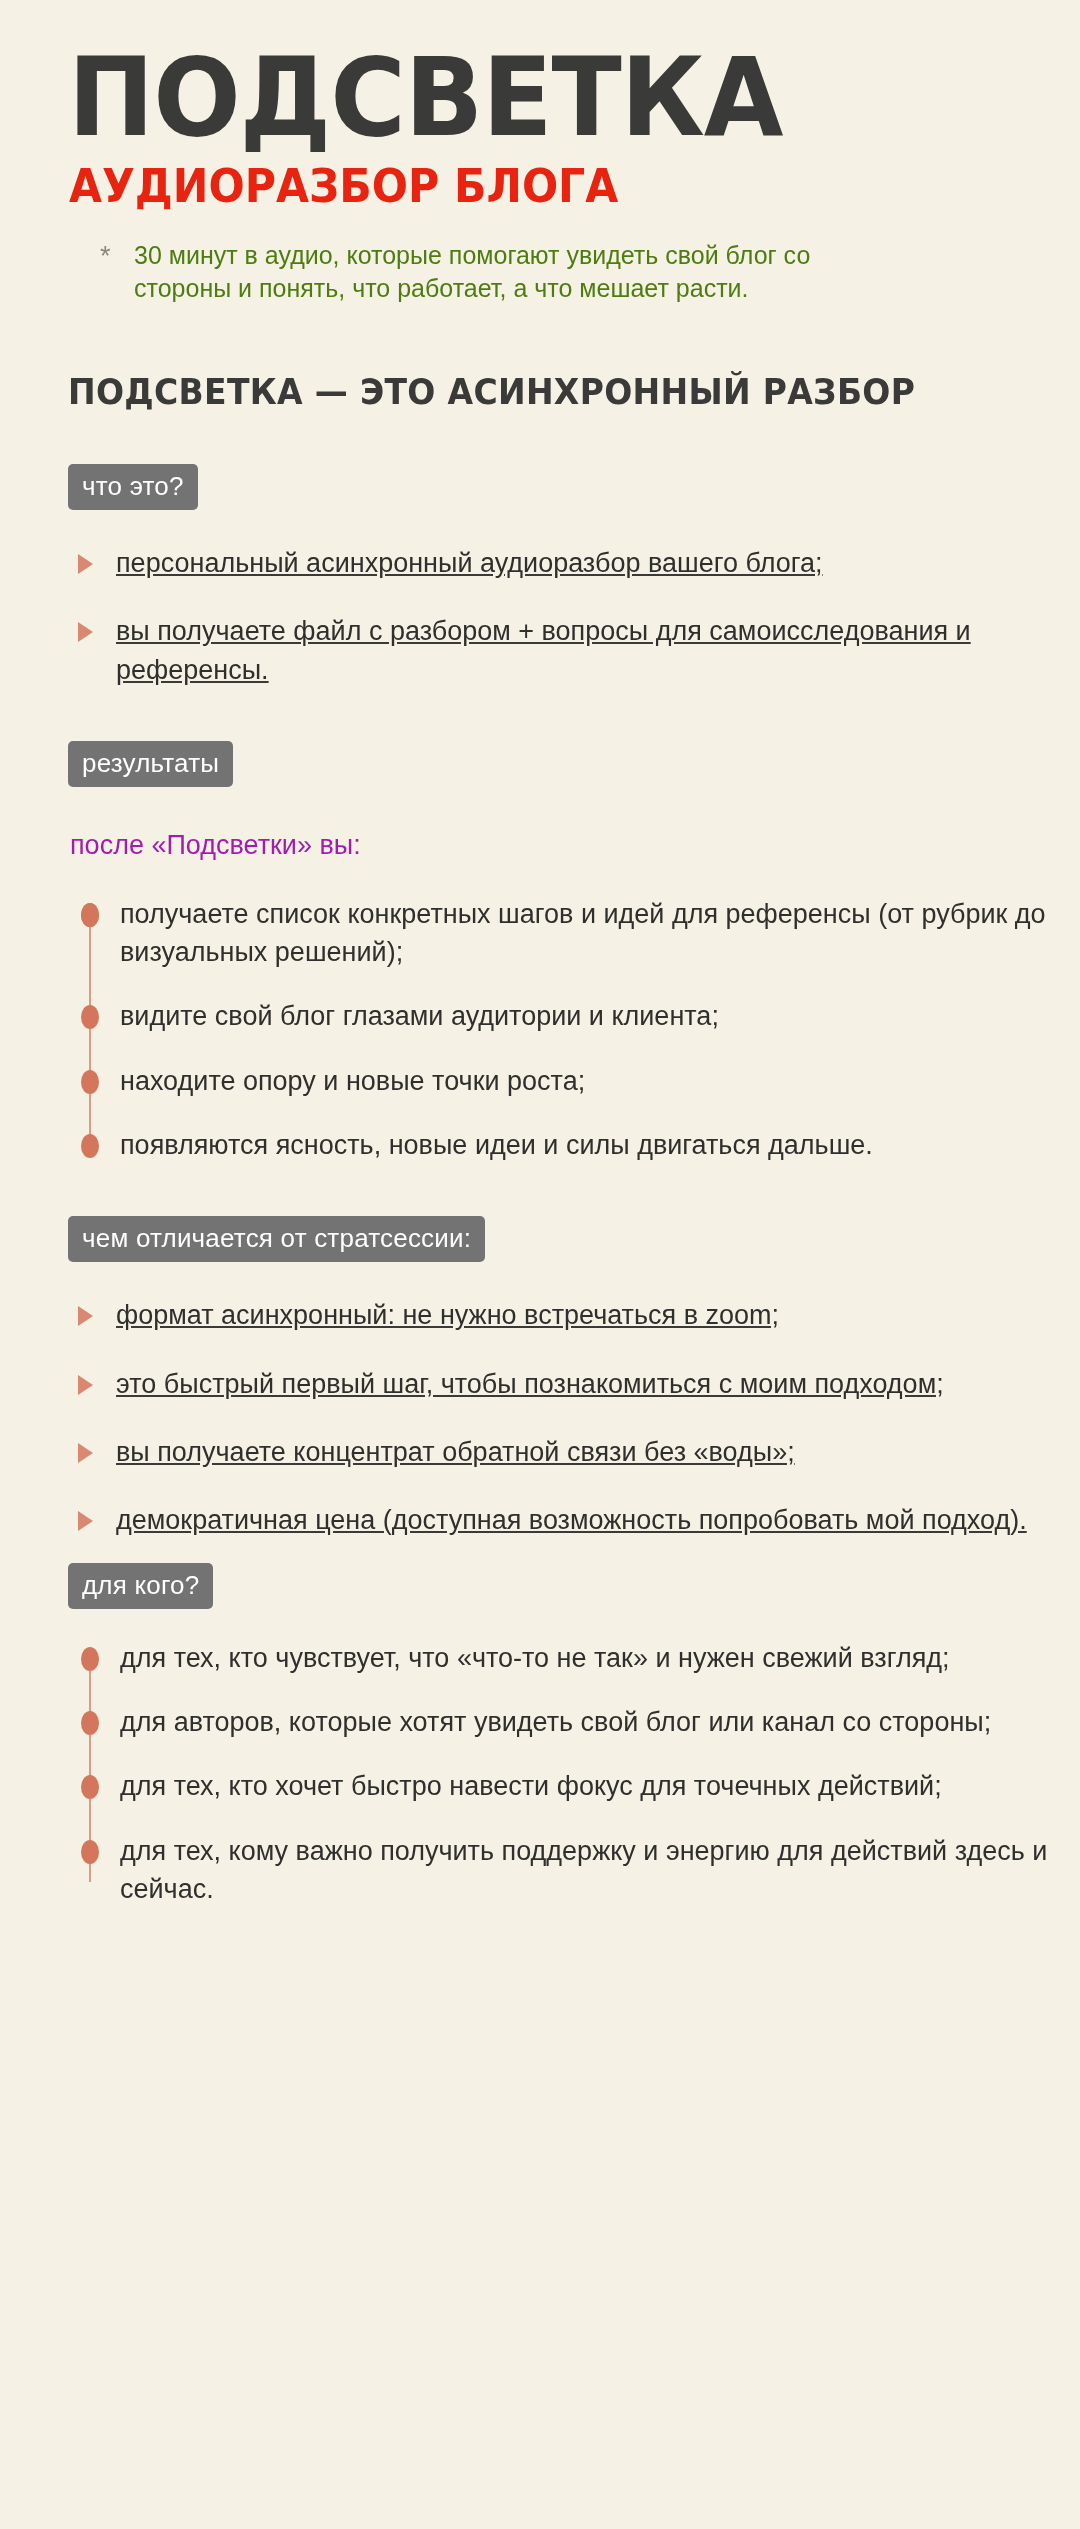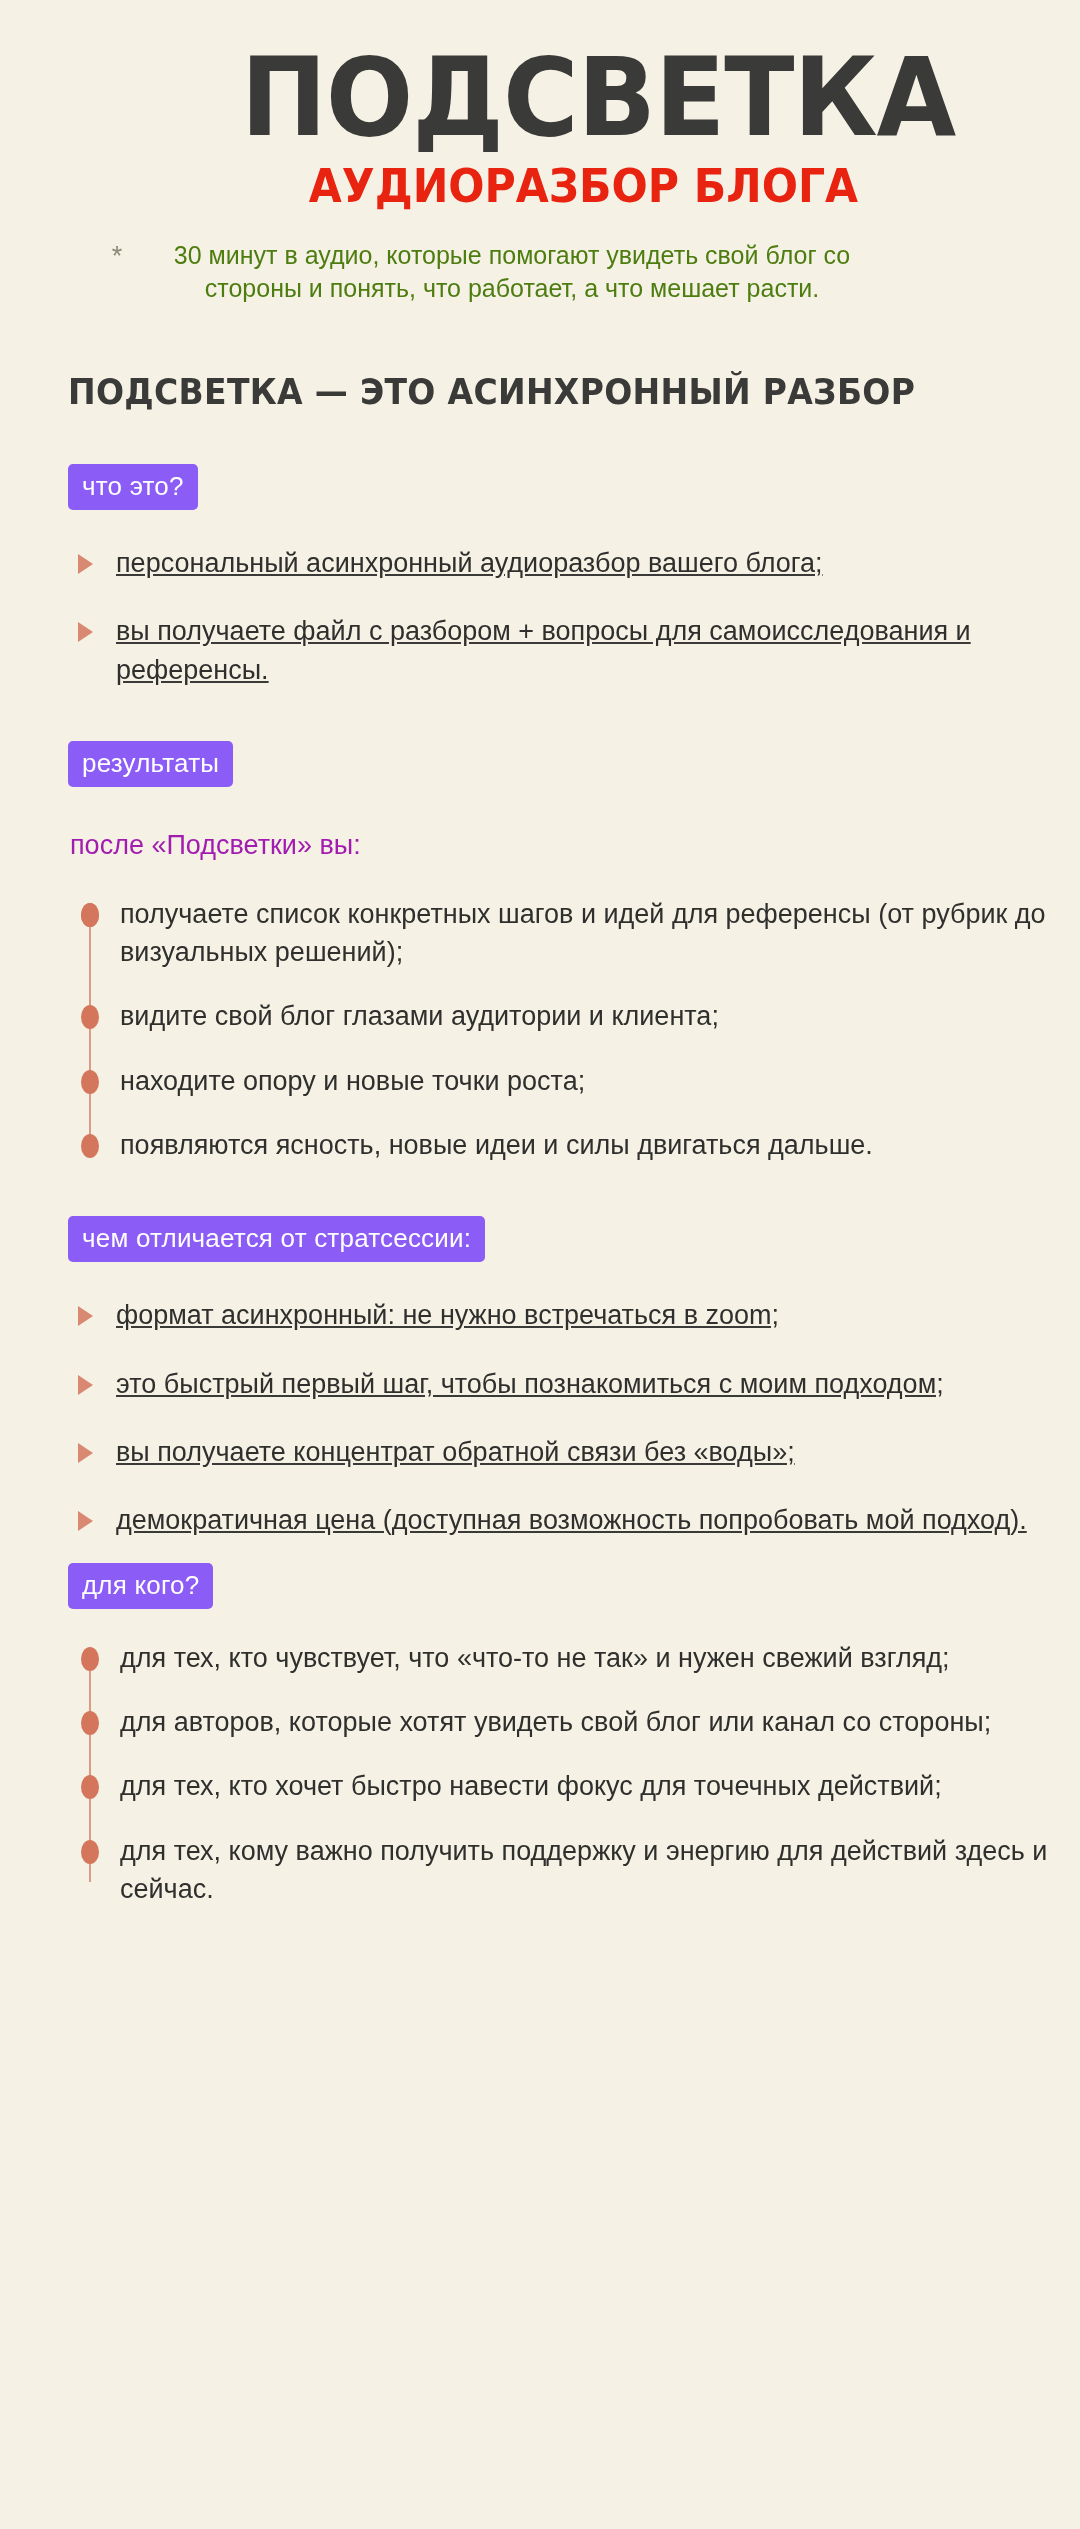--- a/index.html
+++ b/index.html
@@ -20,21 +20,20 @@
     width: 1080px;
     height: 2529px;
     background: #F5F1E5;
     box-sizing: border-box;
     padding: 0 0 0 0;
   }
 
   
   .header {
     padding: 52px 12px 0 68px;
-    text-align: center;
   }
   .title-main {
     font-family: "Liberation Sans Narrow", "DejaVu Sans Condensed", "Liberation Sans", sans-serif;
     font-weight: 700;
     font-size: 108px;
     line-height: 0.86;
     letter-spacing: -1px;
     color: #3A3A38;
     transform: scaleX(1.06);
     transform-origin: left center;
@@ -85,21 +84,21 @@
     letter-spacing: 0.3px;
     color: #3A3A38;
     margin: 66px 0 0 0;
     transform: scaleX(1.02);
     transform-origin: left center;
     white-space: nowrap;
   }
 
   .badge {
     display: inline-block;
-    background: #8b5cf6;
+    background: #737373;
     color: #FFFFFF;
     font-size: 26px;
     font-weight: 400;
     line-height: 1;
     padding: 9px 14px 11px 14px;
     border-radius: 5px;
     letter-spacing: 0.2px;
   }
   .badge-wrap { margin-top: 52px; }
   .badge-wrap.tight { margin-top: 23px; }

